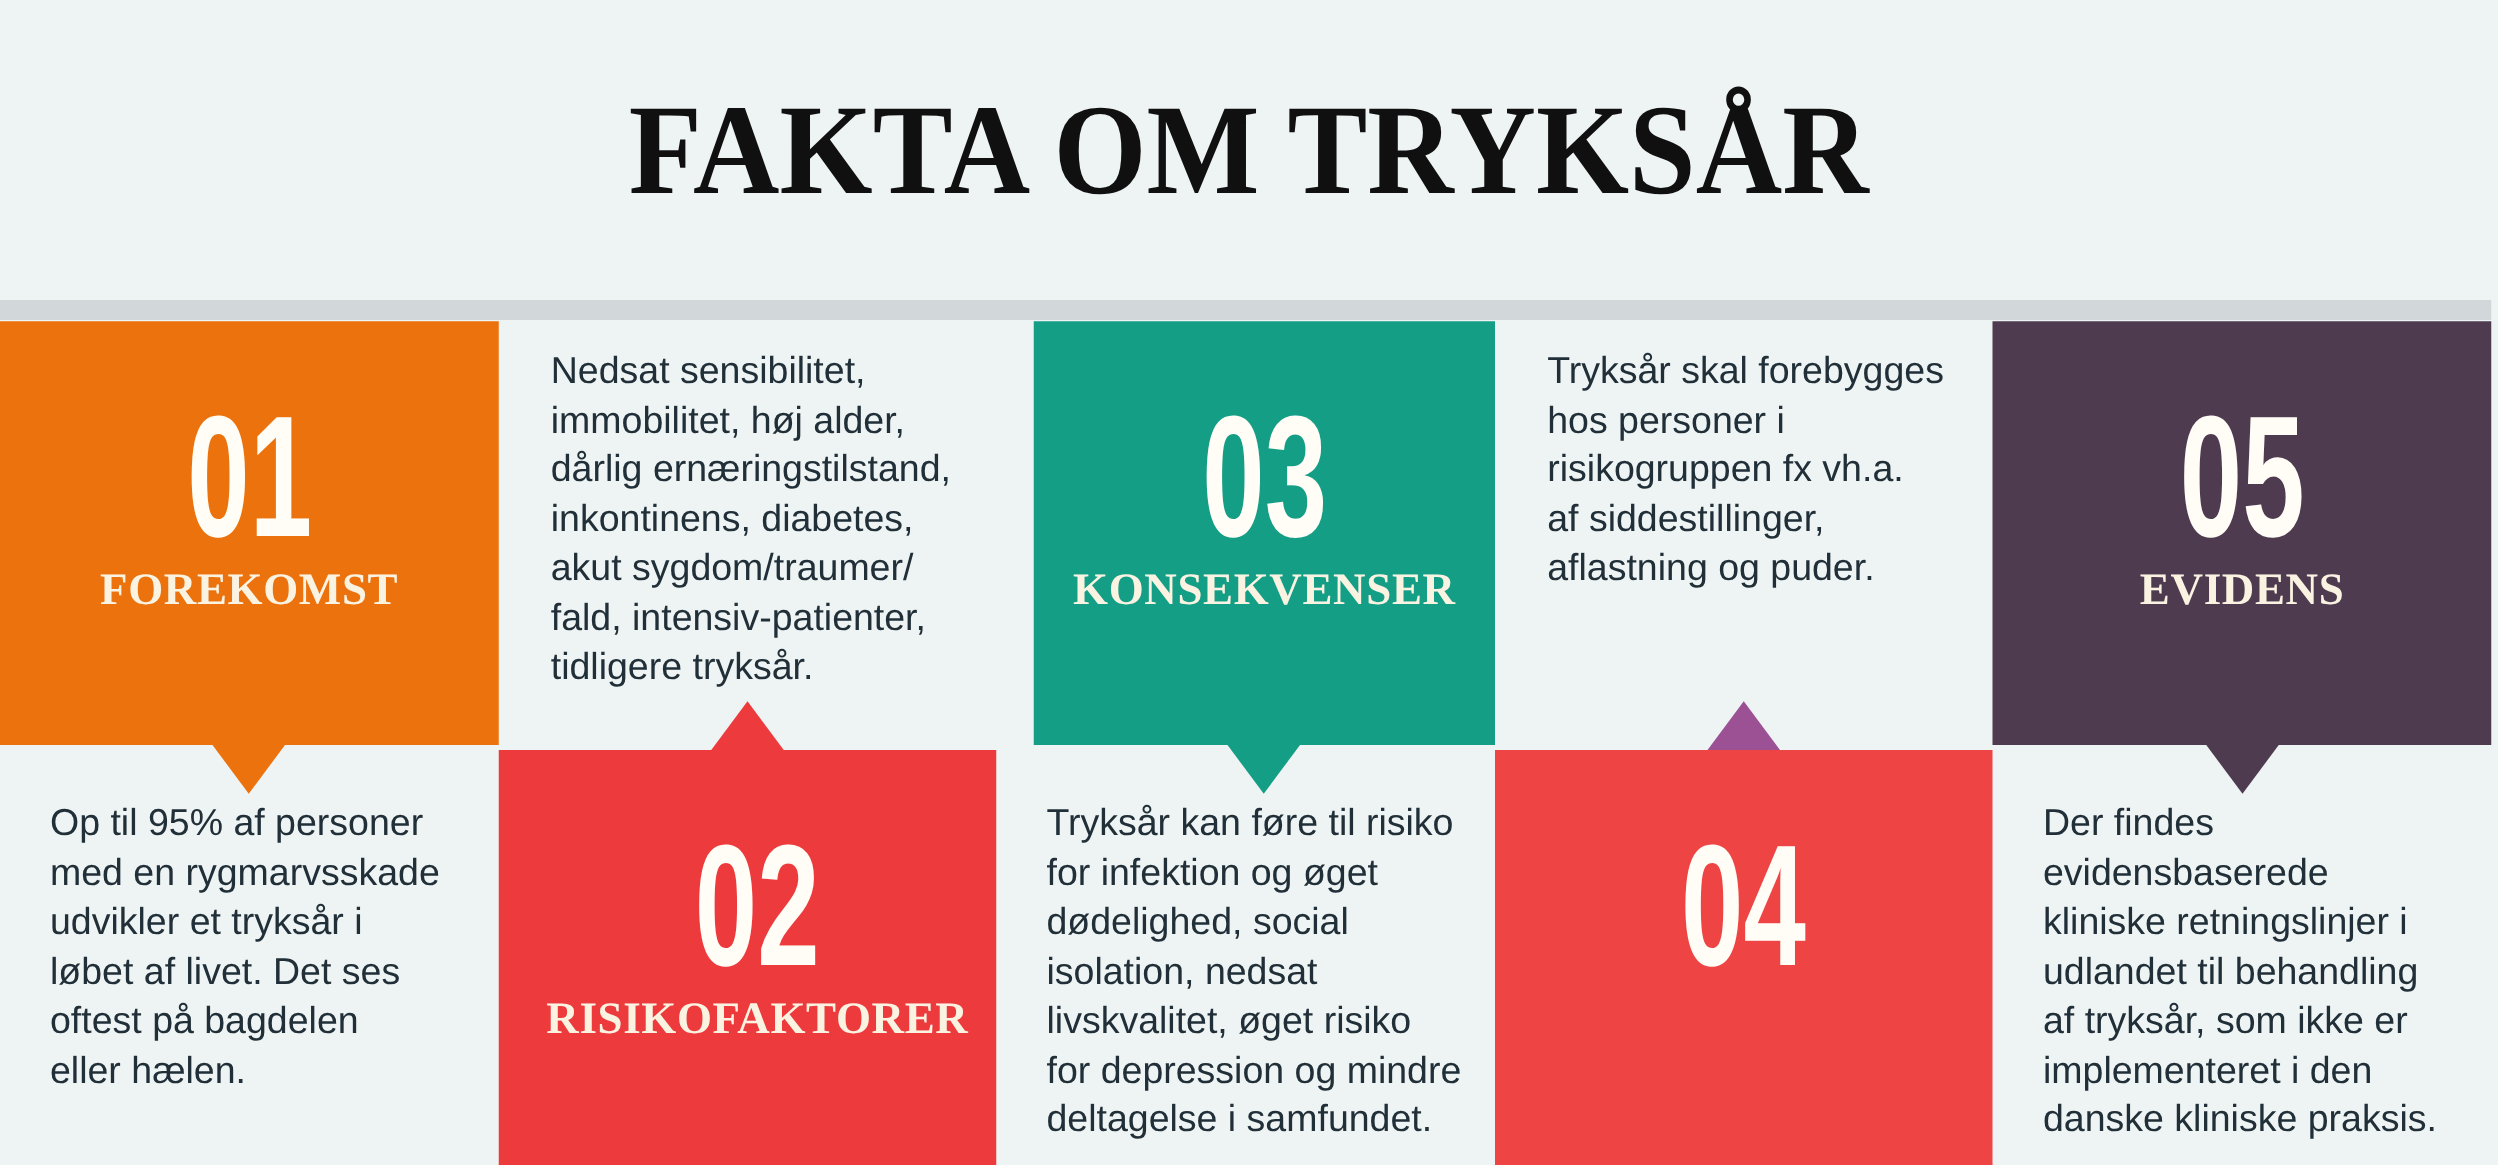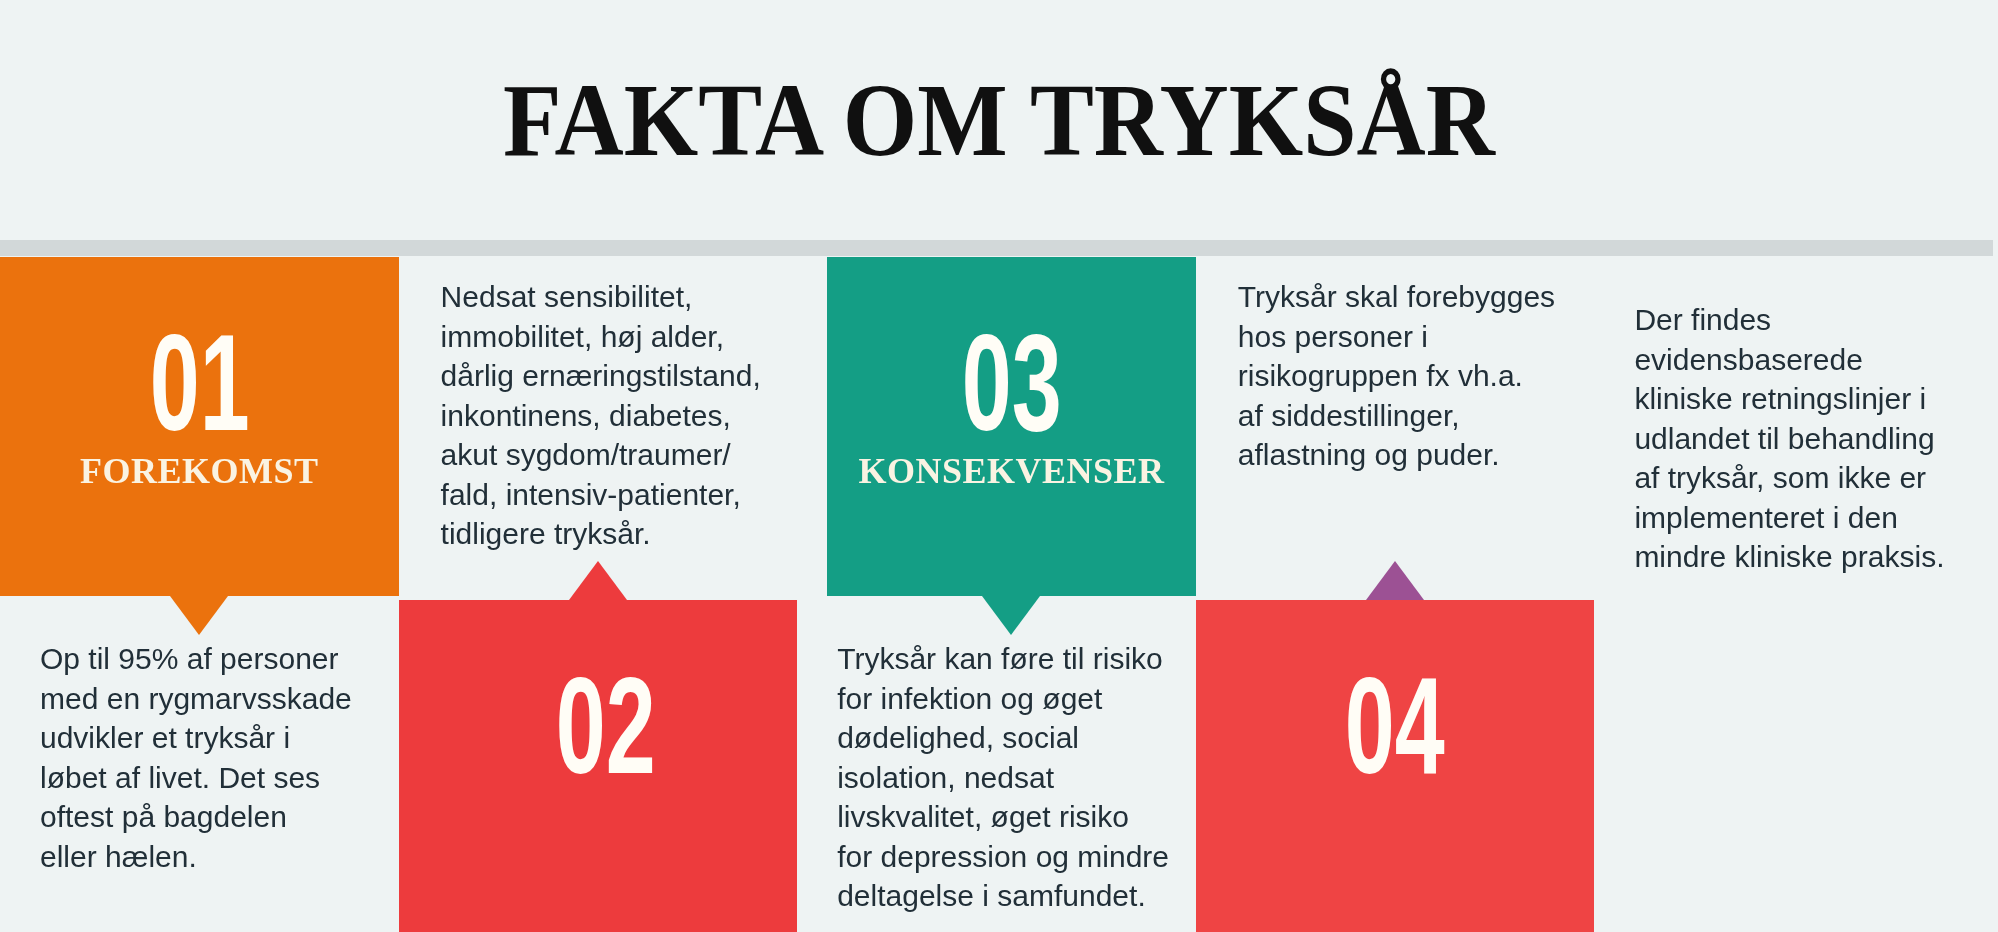--- a/index.html
+++ b/index.html
@@ -103,20 +103,21 @@
     <section class="col">
       <p class="body above" data-bind="columns.1.text">Nedsat sensibilitet,
 immobilitet, høj alder,
 dårlig ernæringstilstand,
 inkontinens, diabetes,
 akut sygdom/traumer/
 fald, intensiv-patienter,
 tidligere tryksår.</p>
       <div class="block bottom" data-bind-bg="columns.1.color" style="background-color: rgb(237, 59, 61); color: rgb(237, 59, 61); padding-left: 16px;">
         <div class="num" data-bind="columns.1.number">02</div>
+        <div class="label" data-bind="columns.1.label">RISIKOFAKTORER</div>
       </div>
     </section>
 
     <section class="col">
       <div class="block top" data-bind-bg="columns.2.color" style="background-color: rgb(20, 158, 133); color: rgb(20, 158, 133); margin-left: 30px;">
         <div class="num" data-bind="columns.2.number">03</div>
         <div class="label" data-bind="columns.2.label">KONSEKVENSER</div>
       </div>
       <p class="body below" data-bind="columns.2.text">Tryksår kan føre til risiko
 for infektion og øget
@@ -132,23 +133,27 @@
 hos personer i
 risikogruppen fx vh.a.
 af siddestillinger,
 aflastning og puder.</p>
       <div class="block bottom" data-bind-bg="columns.3.color" style="background-color: #ef4444; color: rgb(156, 81, 148);">
         <div class="num" data-bind="columns.3.number">04</div>
       </div>
     </section>
 
     <section class="col">
+      <div class="block top" data-bind-bg="columns.4.color" style="background-color: rgb(79, 59, 80); color: rgb(79, 59, 80);">
+        <div class="num" data-bind="columns.4.number">05</div>
+        <div class="label" data-bind="columns.4.label">EVIDENS</div>
+      </div>
       <p class="body below" data-bind="columns.4.text">Der findes
 evidensbaserede
 kliniske retningslinjer i
 udlandet til behandling
 af tryksår, som ikke er
 implementeret i den
-mindre kliniske praksis.</p>
+danske kliniske praksis.</p>
     </section>
 
   </div>
 </div>
 
 </body></html>

